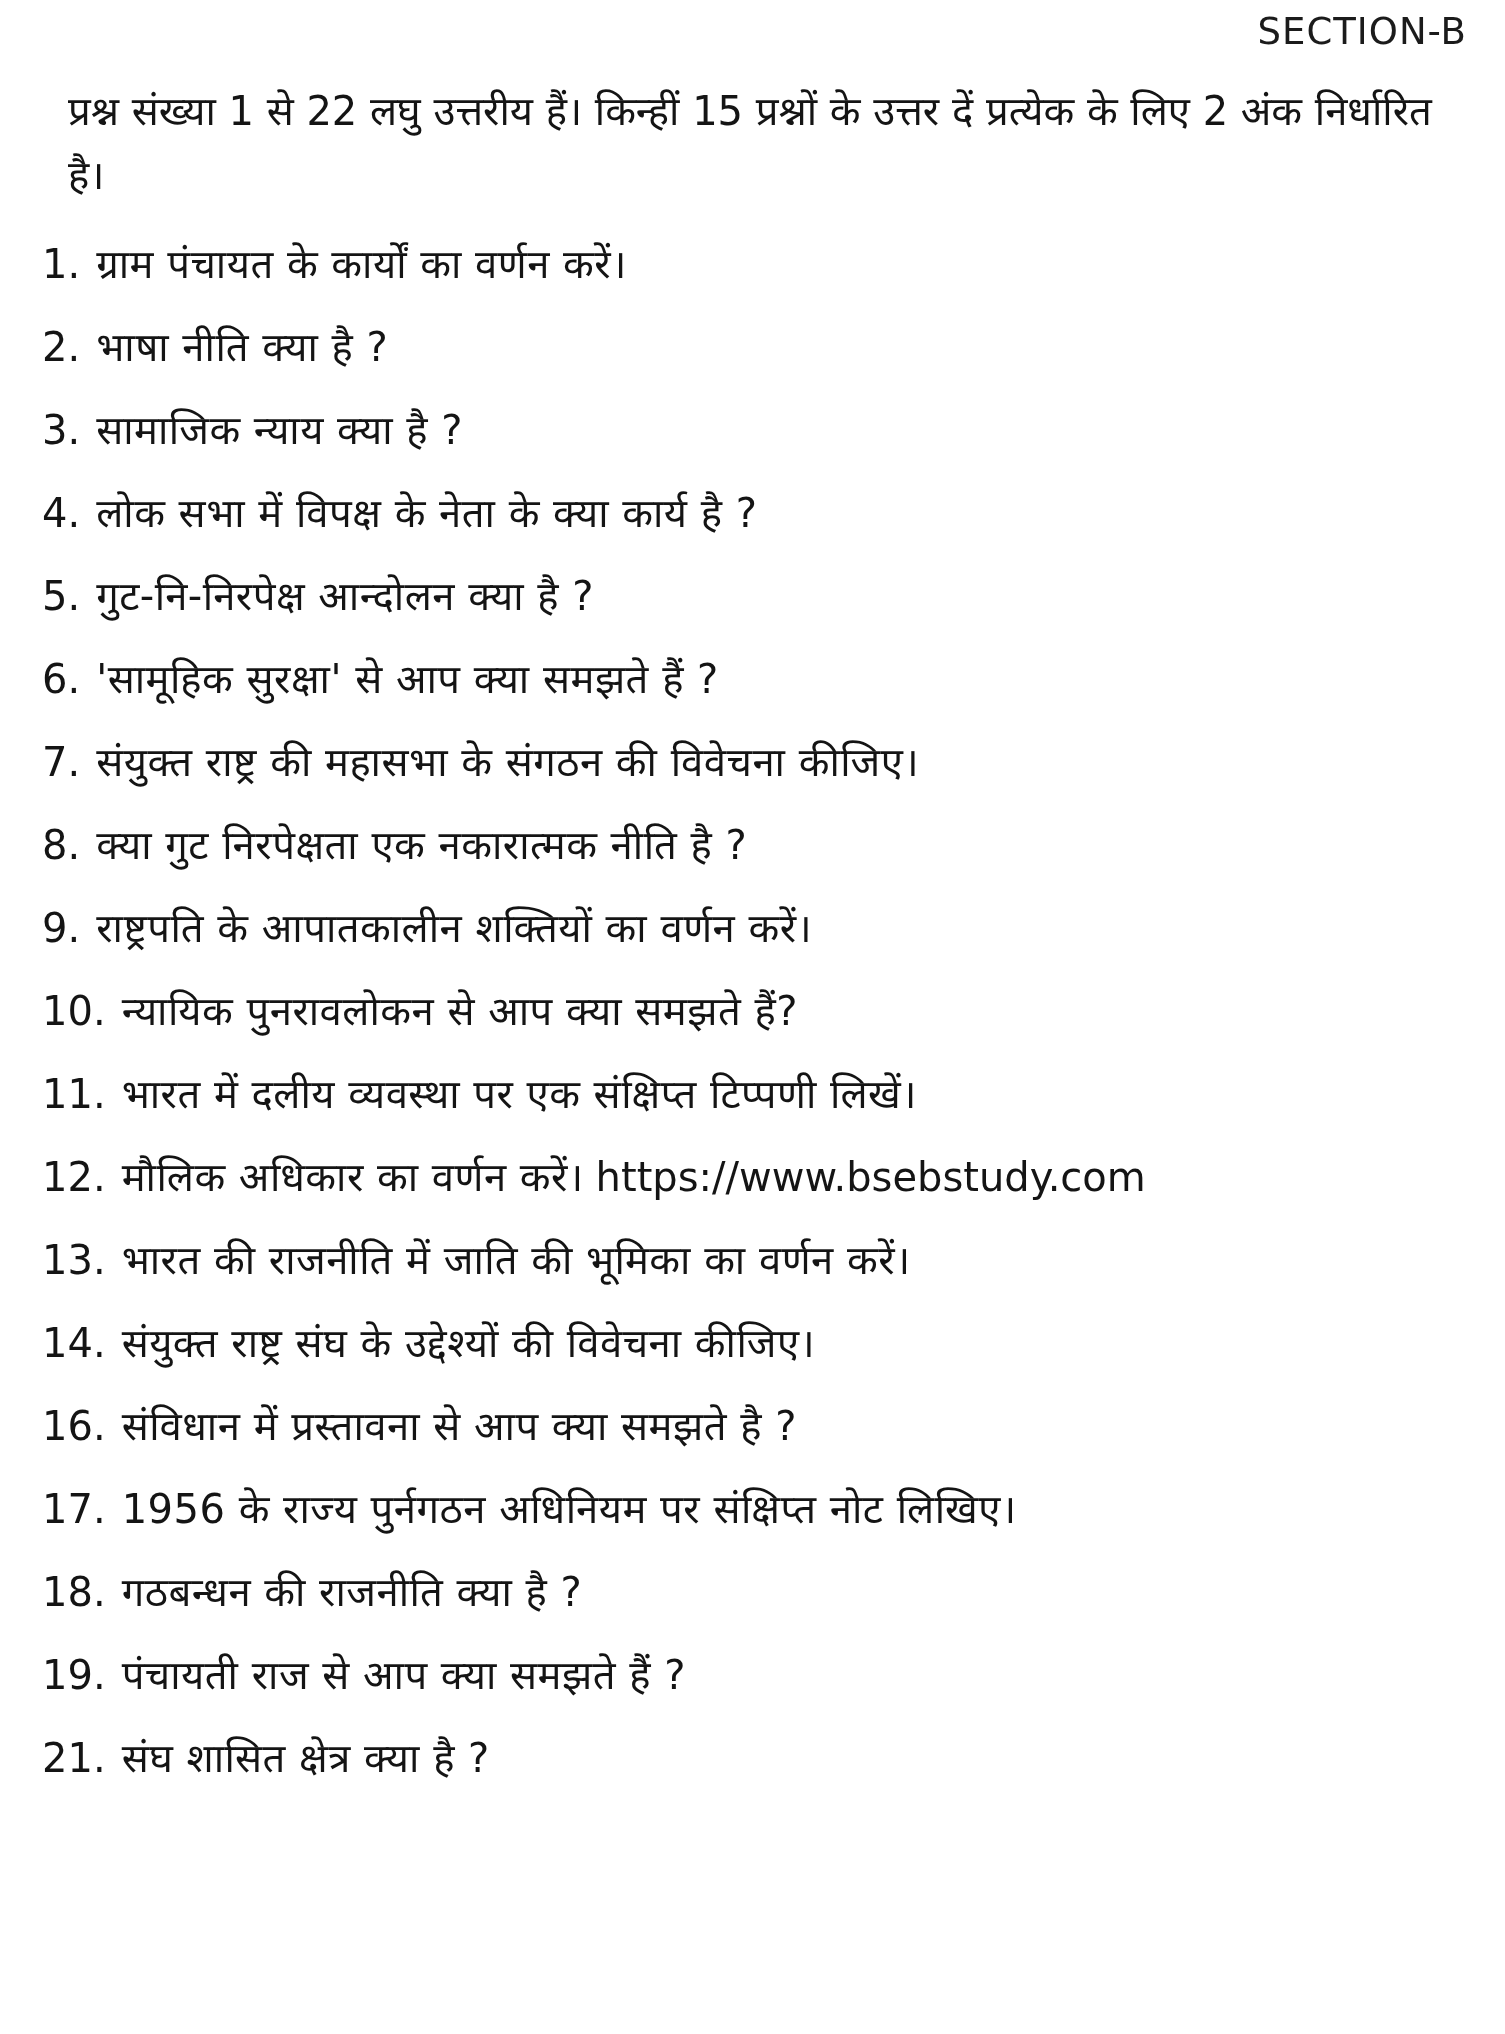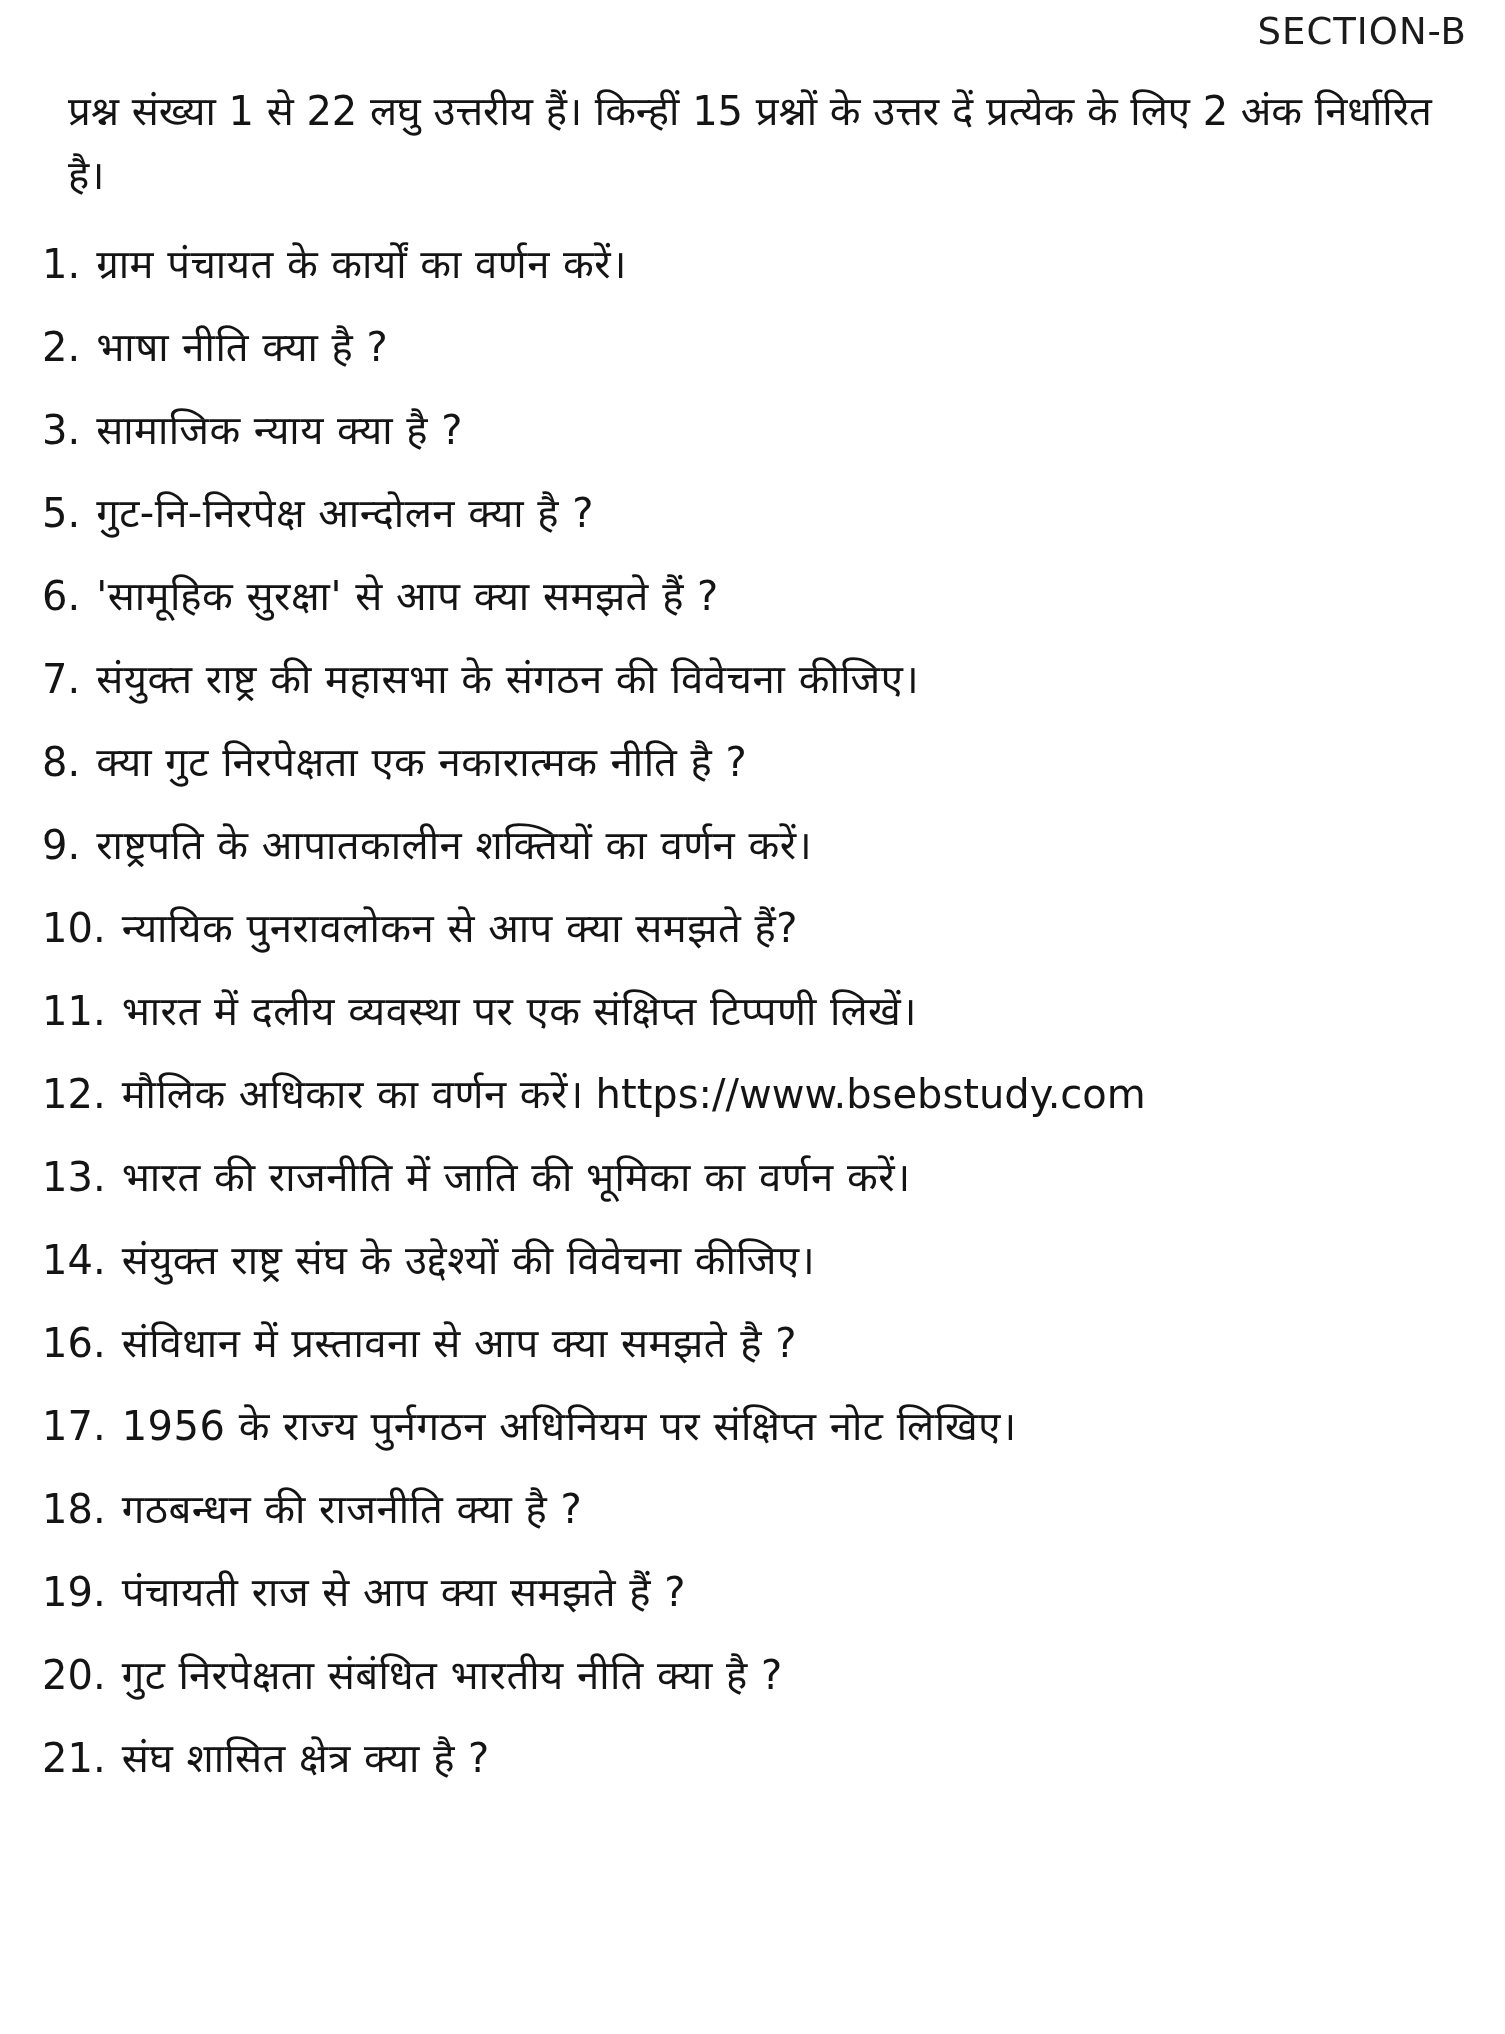--- a/index.html
+++ b/index.html
@@ -76,20 +76,23 @@
     </div>
 
     <div class="q-row">
       <span class="q-num">2.</span><span class="q-text">भाषा नीति क्या है ?</span>
     </div>
 
     <div class="q-row">
       <span class="q-num">3.</span><span class="q-text">सामाजिक न्याय क्या है ?</span>
     </div>
 
+    <div class="q-row">
+      <span class="q-num">4.</span><span class="q-text">लोक सभा में विपक्ष के नेता के क्या कार्य है ?</span>
+    </div>
 
     <div class="q-row">
       <span class="q-num">5.</span><span class="q-text">गुट-नि-निरपेक्ष आन्दोलन क्या है ?</span>
     </div>
 
     <div class="q-row">
       <span class="q-num">6.</span><span class="q-text">'सामूहिक सुरक्षा' से आप क्या समझते हैं ?</span>
     </div>
 
     <div class="q-row">
@@ -134,23 +137,20 @@
     </div>
 
     <div class="q-row">
       <span class="q-num">18.</span><span class="q-text">गठबन्धन की राजनीति क्या है ?</span>
     </div>
 
     <div class="q-row">
       <span class="q-num">19.</span><span class="q-text">पंचायती राज से आप क्या समझते हैं ?</span>
     </div>
 
-    <div class="q-row">
-      <span class="q-num">20.</span><span class="q-text">गुट निरपेक्षता संबंधित भारतीय नीति क्या है ?</span>
-    </div>
 
     <div class="q-row">
       <span class="q-num">21.</span><span class="q-text">संघ शासित क्षेत्र क्या है ?</span>
     </div>
 
 
   </div>
 </div>
 
 </body></html>

